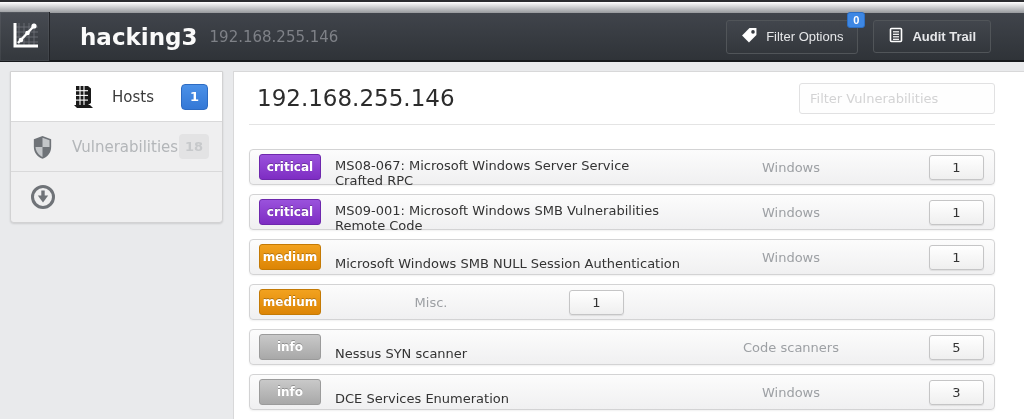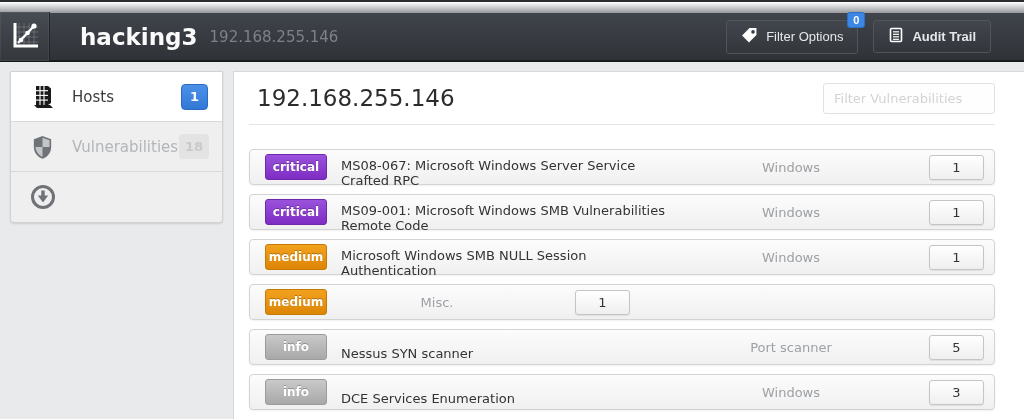--- a/index.html
+++ b/index.html
@@ -57,21 +57,21 @@
     border:1px solid #d2d2d3; border-radius:0 0 4px 4px;
     box-shadow:0 1px 2px rgba(0,0,0,0.12);
     background:#efeff0;
   }
   .side-item {
     height:50px; display:flex; align-items:center;
     border-bottom:1px solid #d9d9da;
     background:#efeff0; cursor:pointer;
   }
   .side-item:last-child { border-bottom:none; border-radius:0 0 4px 4px; }
-  .side-item.active { background:#ffffff; }
+  .side-item.active { background:#ffffff;padding-left:40px; }
   .side-icon { width:27px; margin-left:18px; display:flex; justify-content:center; }
   .side-label { margin-left:16px; font-size:15px; color:#b3b6b9; flex:1; }
   .side-item.active .side-label { color:#3a3a3a; }
   .badge-blue {
     margin-right:14px; min-width:27px; height:26px;
     background:linear-gradient(#4b91e8,#3478d6);
     border:1px solid #2d6bc2; border-radius:4px;
     color:#fff; font-size:13px; font-weight:bold;
     display:flex; align-items:center; justify-content:center;
   }
@@ -95,39 +95,39 @@
   }
   .host-title { flex:1; font-size:23px; color:#2c2c2c; font-weight:normal; padding-left:8px; }
   .kb-btn {
     padding:7px 17px;
     background:linear-gradient(#f8f8f8,#ebebec);
     border:1px solid #cfcfcf; border-radius:4px;
     font-size:13.5px; color:#4e4e4e; cursor:pointer;
     white-space:nowrap;
   }
   .filter-input {
-    margin-left:12px; width:172px; height:31px;
+    margin-left:12px; width:196px; height:31px;
     border:1px solid #e1e1e2; border-radius:3px;
     background:#fefefe; padding:0 10px;
     font-family:inherit; font-size:13px; color:#555;
   }
   .filter-input::placeholder { color:#d3d3d4; }
 
   
   .vuln-list { margin:24px 29px 0 15px; }
   .vuln-row {
     height:36px; margin-bottom:9px;
     display:flex; align-items:center;
     background:linear-gradient(#fcfcfc,#f0f0f1);
     border:1px solid #d3d3d4; border-radius:4px;
     box-shadow:0 1px 2px rgba(0,0,0,0.06);
     cursor:pointer;
   }
   .sev-badge {
-    width:62px; margin-left:15px; padding:5px 0;
+    width:62px; margin-left:9px; padding:5px 0;
     text-align:center; border-radius:3px;
     color:#fff; font-size:12px; font-weight:bold;
     text-shadow:0 -1px 0 rgba(0,0,0,0.25);
   }
   .sev-critical { background:linear-gradient(#9a52dc,#7e2dc3); border:1px solid #6e28ad; }
   .sev-medium  { background:linear-gradient(#f2a21f,#dd8505); border:1px solid #c47a05; }
   .sev-info    { background:linear-gradient(#c9c9c9,#a8a8a8); border:1px solid #9b9b9b; }
   .vuln-title { margin-left:14px; font-size:13px; color:#333; flex:1;margin-top:12px; }
   .vuln-category { width:220px; text-align:center; font-size:13px; color:#9da0a4; margin-right:28px; }
   .count-btn {
@@ -270,21 +270,21 @@
 
   <div class="vuln-row">
     <span class="sev-badge sev-medium">medium</span>
     <span class="vuln-category">Misc.</span>
     <span class="count-btn">1</span>
   </div>
 
   <div class="vuln-row">
     <span class="sev-badge sev-info">info</span>
     <span class="vuln-title">Nessus SYN scanner</span>
-    <span class="vuln-category">Port scanner</span>
+    <span class="vuln-category">Code scanners</span>
     <span class="count-btn">5</span>
   </div>
 
   <div class="vuln-row">
     <span class="sev-badge sev-info">info</span>
     <span class="vuln-title">DCE Services Enumeration</span>
     <span class="vuln-category">Windows</span>
     <span class="count-btn">3</span>
   </div>
 

